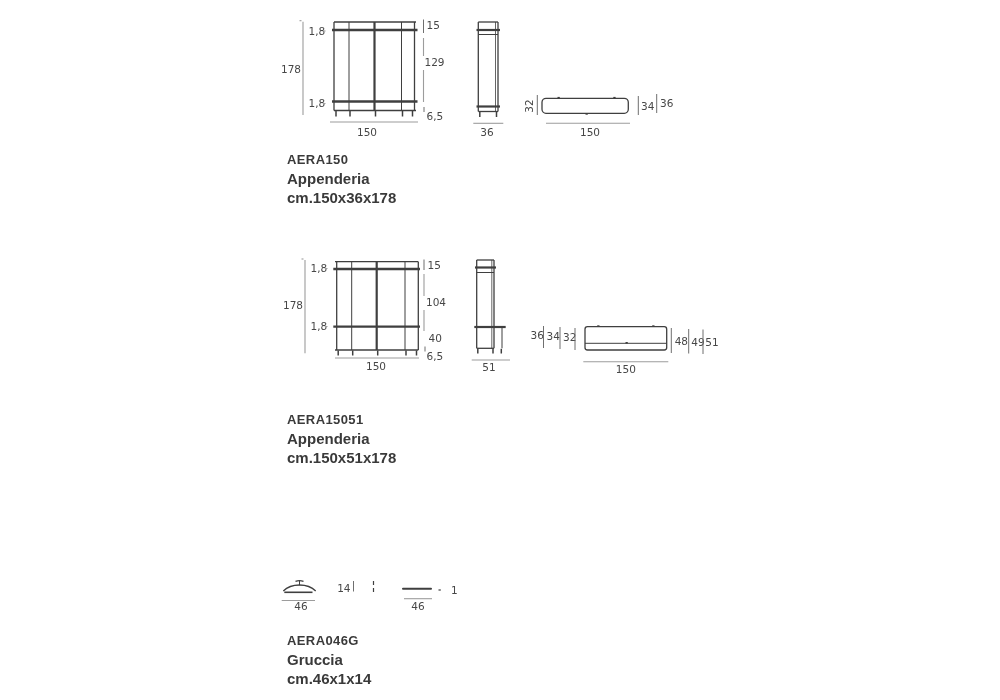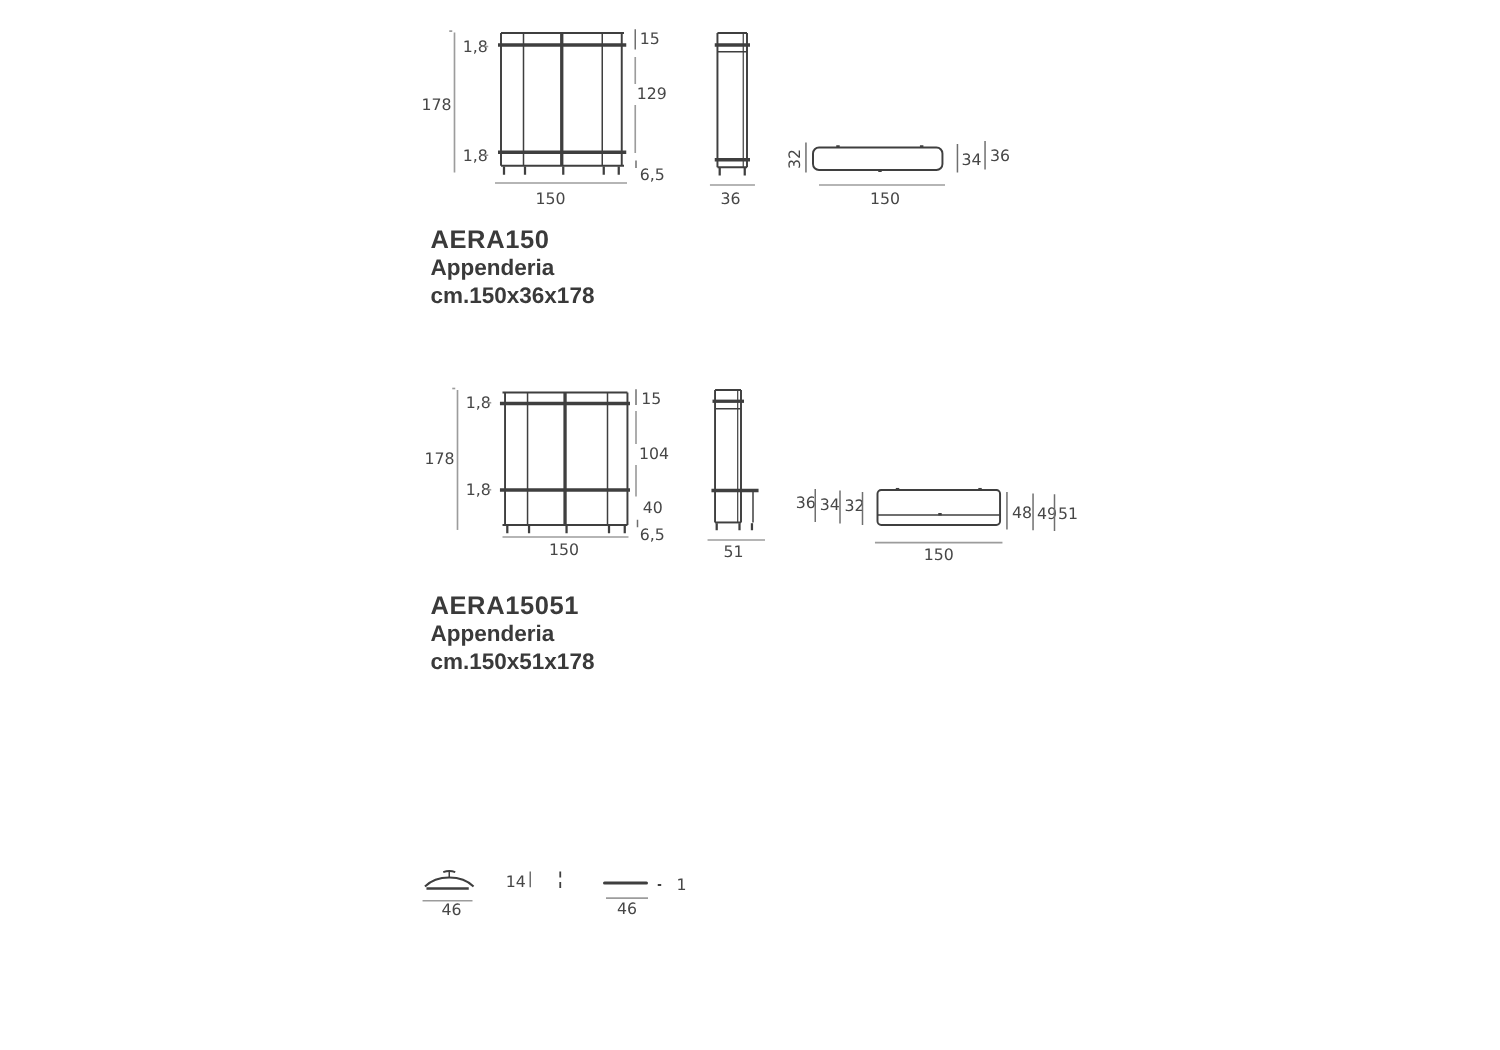--- a/index.html
+++ b/index.html
@@ -1,20 +1,20 @@
 <!DOCTYPE html>
 <html><head>
 <meta charset="utf-8">
 <style>
   html,body{margin:0;padding:0;background:#ffffff;}
   body{width:1000px;height:700px;font-family:"Liberation Sans",sans-serif;}
   .canvas{position:relative;width:1000px;height:700px;background:#ffffff;overflow:hidden;}
   .drawing{position:absolute;}
   .product-info{position:absolute;left:287px;color:#3a3a3a;}
-  .product-code{font-size:17px;font-weight:700;letter-spacing:.4px;line-height:19px;}
+  .product-code{font-size:13px;font-weight:700;letter-spacing:.4px;line-height:19px;}
   .product-line{font-size:15px;font-weight:700;line-height:19px;}
   svg text{stroke:none;font-family:"DejaVu Sans",sans-serif;}
   .dim{font-size:10.5px;fill:#474747;}
   .struct{stroke:#3f3f3f;fill:none;}
   .dimline{stroke:#9c9c9c;stroke-width:1.1;fill:none;}
   .dimline2{stroke:#6f6f6f;stroke-width:1;fill:none;}
 </style>
 </head>
 <body>
 
@@ -171,21 +171,21 @@
       <text class="dim" x="394.7" y="95">48</text>
       <line class="dimline2" x1="408.7" y1="79" x2="408.7" y2="103.5"></line>
       <text class="dim" x="411.3" y="96">49</text>
       <line class="dimline2" x1="423" y1="79.5" x2="423" y2="104"></line>
       <text class="dim" x="425.3" y="96">51</text>
       <line class="dimline" x1="303.3" y1="111.7" x2="388.3" y2="111.7"></line>
       <text class="dim" text-anchor="middle" x="345.8" y="123">150</text>
     </g>
   </svg>
 
-  <div class="product-info" style="top:394px">
+  <div class="product-info" style="top:410px">
     <div class="product-code">AERA15051</div>
     <div class="product-line">Appenderia</div>
     <div class="product-line">cm.150x51x178</div>
   </div>
 
   <svg class="drawing" style="left:275px;top:575px" width="195" height="45" viewBox="0 0 195 45">
 
     <g class="struct">
       <path d="M 8.3 16 C 13 11.3 19.5 10 24.5 10 C 29.5 10 36 11.3 40.7 16" stroke-width="1.3"></path>
       <line x1="24.5" y1="6" x2="24.5" y2="10.2" stroke-width="1"></line>
@@ -205,14 +205,19 @@
 
     <g>
       <line x1="128" y1="13.7" x2="156" y2="13.7" stroke="#3f3f3f" stroke-width="2" stroke-linecap="round"></line>
       <line class="dimline" x1="129" y1="23.7" x2="157" y2="23.7"></line>
       <text class="dim" text-anchor="middle" x="143" y="34.5">46</text>
       <line x1="163.5" y1="15" x2="165.8" y2="15" stroke="#3f3f3f" stroke-width="1.2"></line>
       <text class="dim" x="176" y="18.5">1</text>
     </g>
   </svg>
 
+  <div class="product-info" style="top:631px">
+    <div class="product-code">AERA046G</div>
+    <div class="product-line">Gruccia</div>
+    <div class="product-line">cm.46x1x14</div>
+  </div>
 
 </div>
 
 </body></html>

